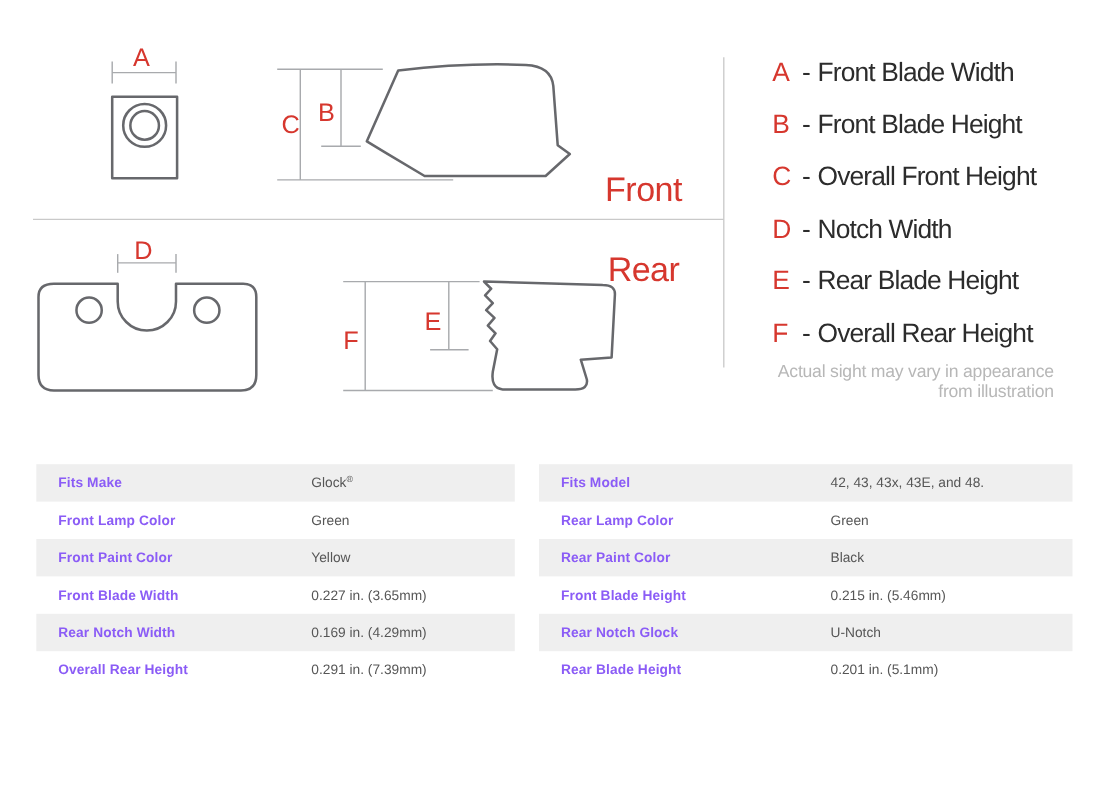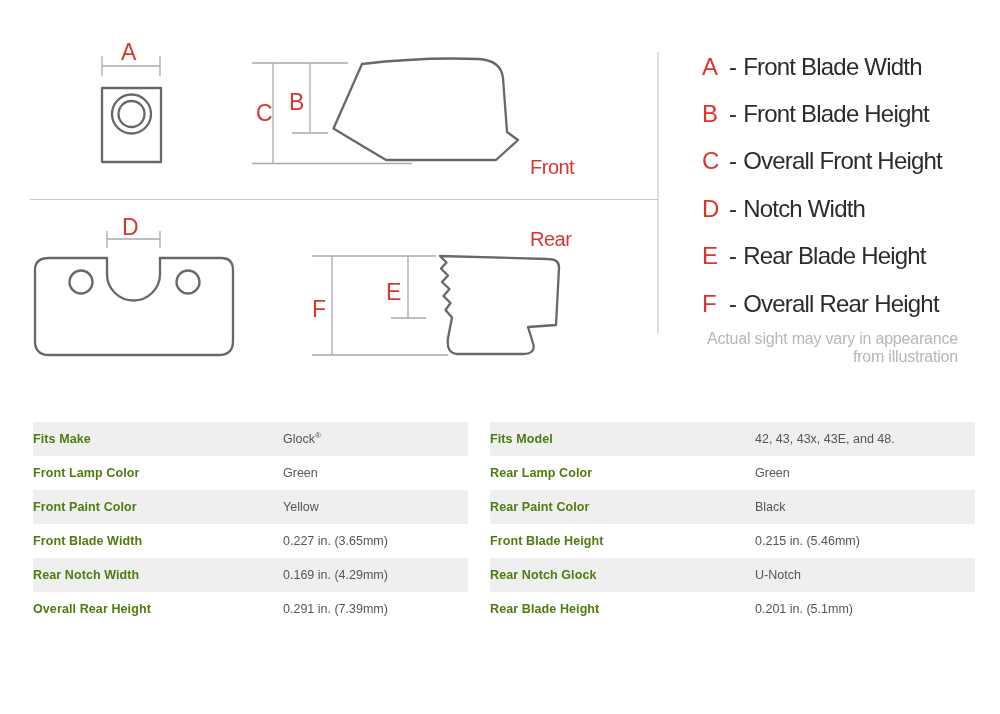--- a/index.html
+++ b/index.html
@@ -14,22 +14,22 @@
   #page{
     position:relative;width:1000px;height:714px;background:#fff;overflow:hidden;
     font-family:"Liberation Sans", sans-serif;
   }
   svg{position:absolute;left:0;top:0;}
   .dim-letter{
     position:absolute;color:var(--red);font-size:23px;line-height:1;
     letter-spacing:-0.5px;
   }
   .section-label{
-    position:absolute;color:var(--red);font-size:20px;line-height:1;
-    width:110px;text-align:left;letter-spacing:-0.5px;
+    position:absolute;color:var(--red);font-size:31px;line-height:1;
+    width:110px;text-align:center;letter-spacing:-0.5px;
   }
   #legend{
     position:absolute;left:702px;top:43px;width:270px;
   }
   .legend-row{
     height:47.4px;display:flex;align-items:center;
     font-size:24px;letter-spacing:-0.8px;color:var(--dark);
   }
   .legend-letter{color:var(--red);min-width:20px;}
   .legend-dash{margin:0 7px;color:var(--dark);}
@@ -39,21 +39,21 @@
   }
   .spec-table{position:absolute;top:422px;}
   #spec-table-left{left:33px;width:435px;}
   #spec-table-right{left:490px;width:485px;}
   .spec-row{
     position:relative;height:34px;display:flex;align-items:center;
     font-size:12.5px;color:#565656;
   }
   .spec-row:nth-child(odd){background:var(--shade);}
   .spec-label{
-    font-weight:bold;color:#4d7c0f;letter-spacing:0.1px;
+    font-weight:bold;color:#8b5cf6;padding-left:20px;letter-spacing:0.1px;
   }
   .spec-value{position:absolute;}
   #spec-table-left .spec-value{left:250px;}
   #spec-table-right .spec-value{left:265px;}
   .spec-value sup{font-size:8px;}
 </style>
 </head>
 <body>
 
 <div id="page">

